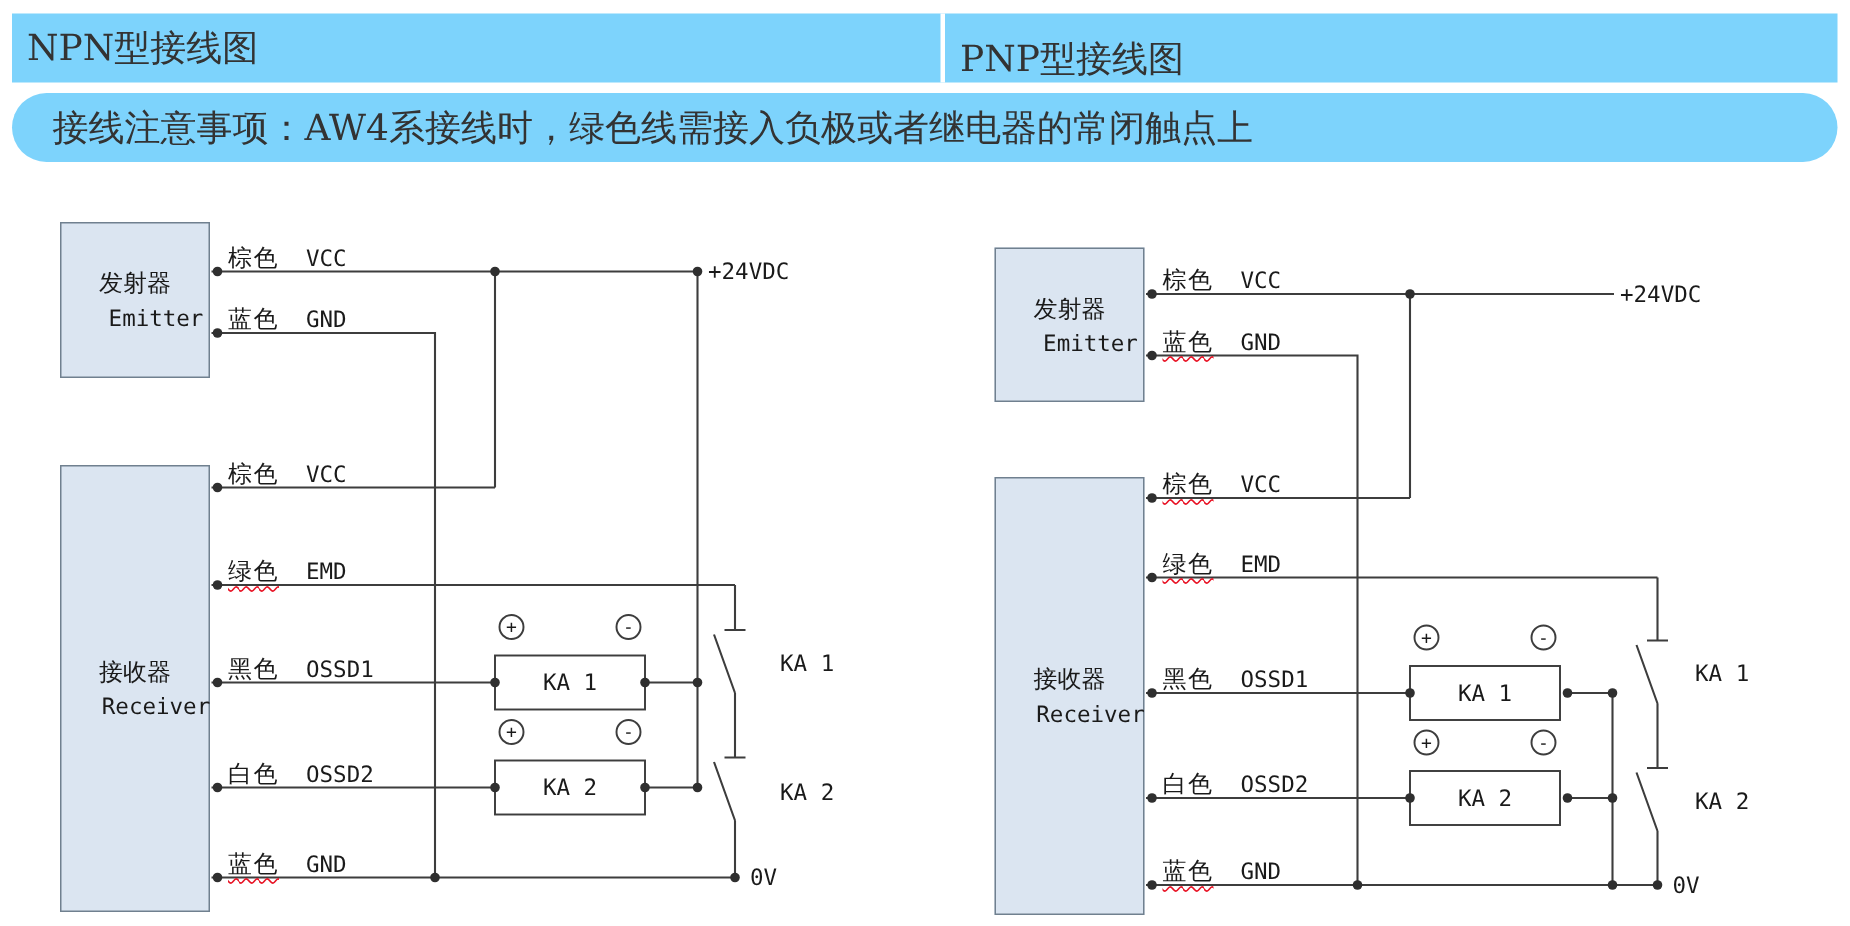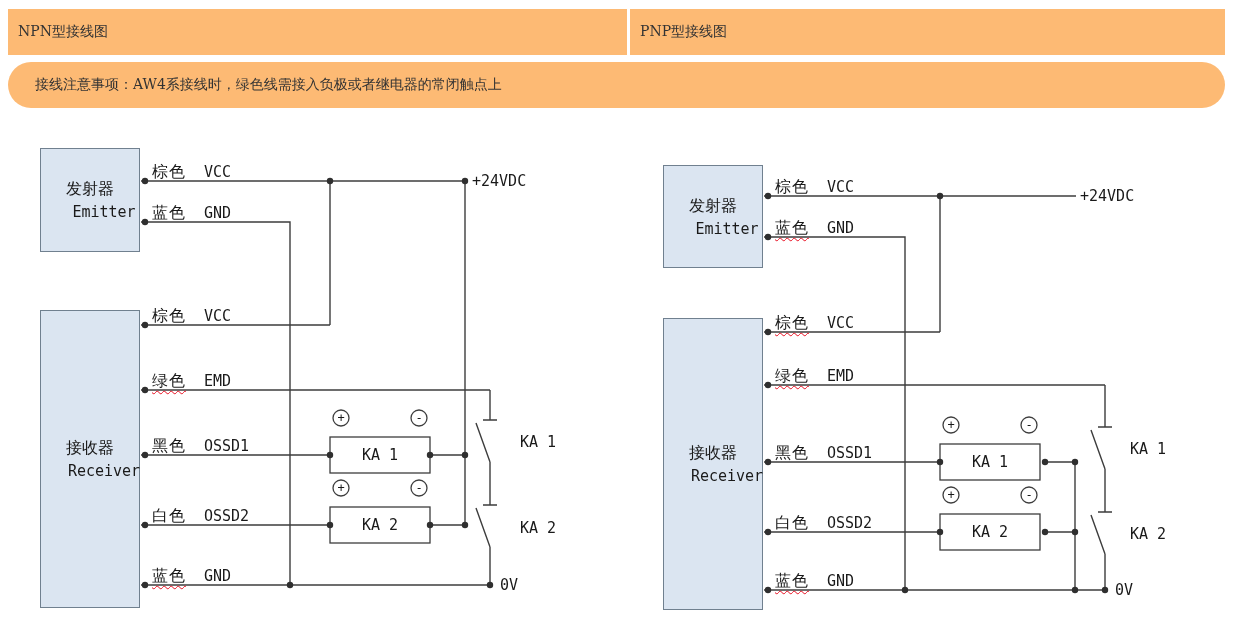--- a/index.html
+++ b/index.html
@@ -6,29 +6,29 @@
   html,body { width:1233px; height:617px; }
   body {
     position:relative;
     background:#ffffff;
     font-family:"DejaVu Sans","Liberation Sans",sans-serif;
     color:#262626;
     overflow:hidden;
   }
   .band {
     position:absolute; left:8px; width:1217px; height:46px;
-    background:#fdba74; display:flex; align-items:stretch;
+    background:#7dd3fc; display:flex; align-items:stretch;
     font-family:"DejaVu Serif","Liberation Serif",serif;
-    font-size:14px; color:#333333;
+    font-size:24px; color:#333333;
   }
   .band1 { top:9px; }
   .band2 { top:62px; align-items:center; padding-left:27px;border-radius:23px; }
   .hcell { display:flex; align-items:center; padding-left:10px; }
   .hcell-left { width:622px; border-right:3px solid #ffffff; }
-  .hcell-right { flex:1; }
+  .hcell-right { flex:1;align-items:flex-end; }
   .wires { position:absolute; left:0; top:0; pointer-events:none; }
   .devbox {
     position:absolute; width:100px;
     background:#dbe5f1; border:1px solid #70808f;
     display:flex; flex-direction:column; align-items:center; justify-content:center;
     gap:3px; font-size:16px; color:#1a1a1a; text-align:center;
   }
   .mono { font-family:"DejaVu Sans Mono","Liberation Mono",monospace; }
   .devbox .en { font-size:15px;margin-left:28px; }
   .wlabel { position:absolute; white-space:nowrap; font-size:16px; color:#1a1a1a; }

